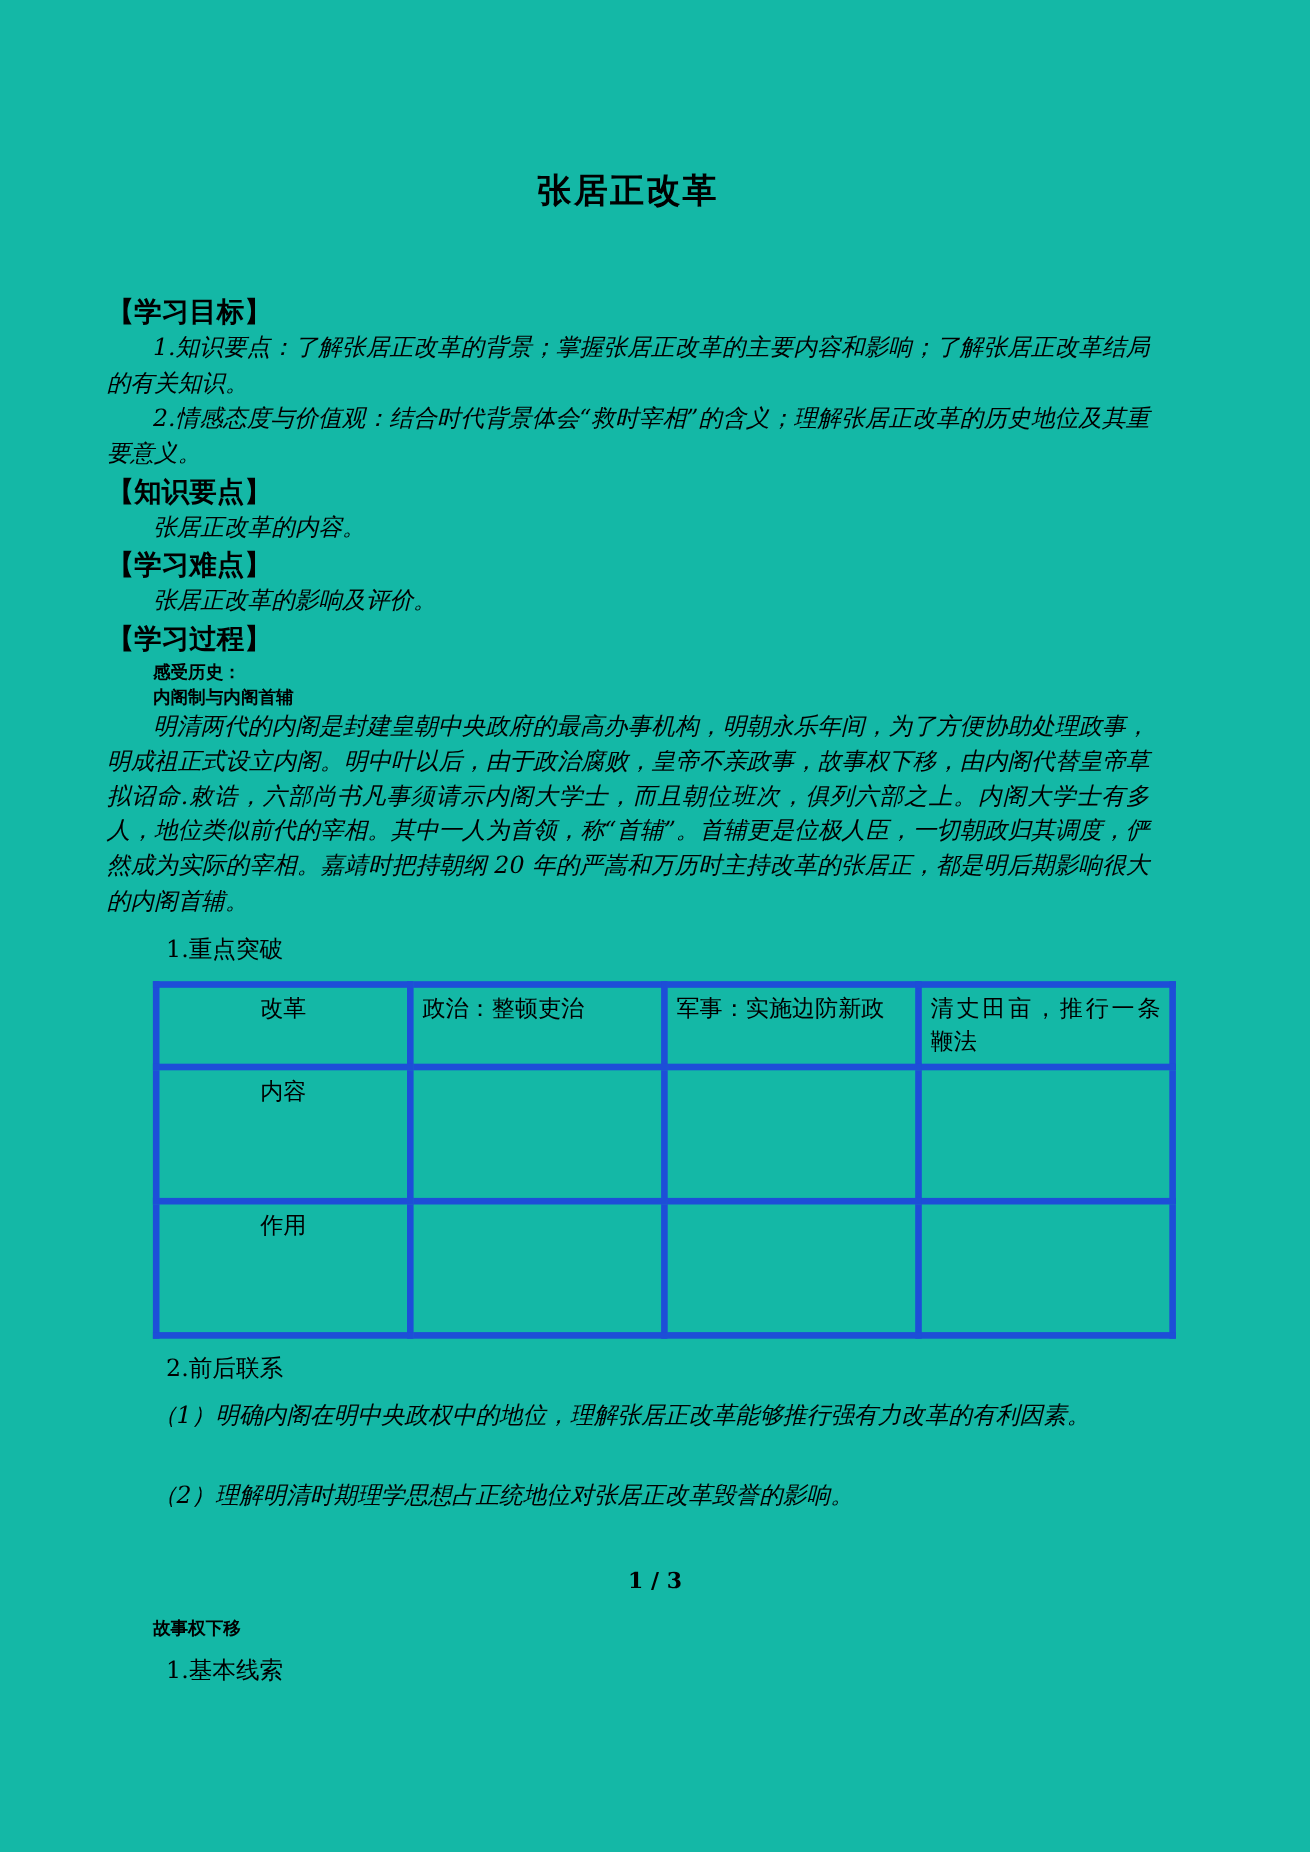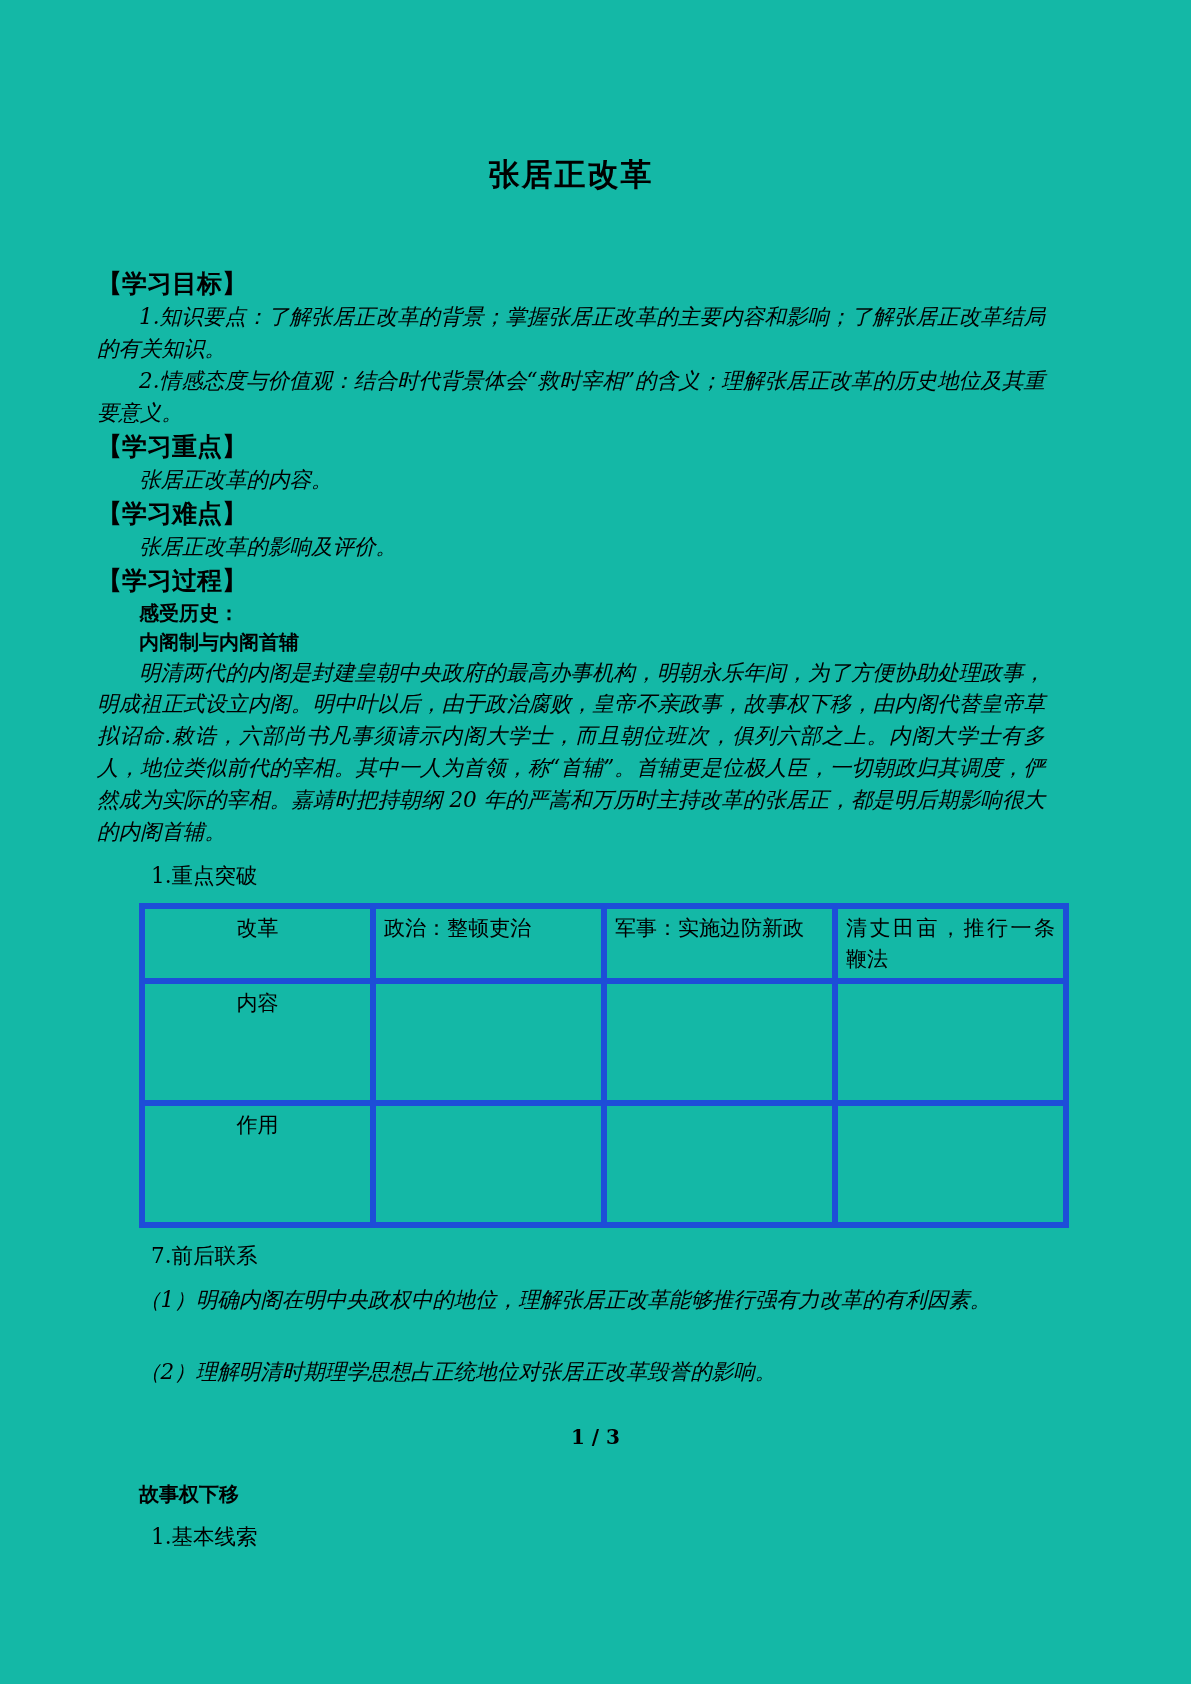--- a/index.html
+++ b/index.html
@@ -41,21 +41,21 @@
 
   .sec-head {
     font-size: 25px;
     font-weight: bold;
     line-height: 1.42;
     margin: 0;
     letter-spacing: 0px;
     font-family: "DejaVu Sans", "Liberation Sans", sans-serif;
   }
   .sub-head {
-    font-size: 20px;
+    font-size: 16px;
     font-weight: bold;
     line-height: 1.45;
     margin: 0;
     padding-left: 42px;
     font-family: "DejaVu Sans", "Liberation Sans", sans-serif;
   }
   .para {
     font-size: 21.5px;
     line-height: 1.48;
     margin: 0;
@@ -115,21 +115,21 @@
   <div class="content">
 
     <h1 class="doc-title">张居正改革</h1>
 
     <div class="gap-after-title"></div>
 
     <p class="sec-head">【学习目标】</p>
     <p class="para indent1">1.知识要点：了解张居正改革的背景；掌握张居正改革的主要内容和影响；了解张居正改革结局的有关知识。</p>
     <p class="para indent1">2.情感态度与价值观：结合时代背景体会“救时宰相”的含义；理解张居正改革的历史地位及其重要意义。</p>
 
-    <p class="sec-head">【学习重点】</p>
+    <p class="sec-head">【知识要点】</p>
     <p class="para indent1">张居正改革的内容。</p>
 
     <p class="sec-head">【学习难点】</p>
     <p class="para indent1">张居正改革的影响及评价。</p>
 
     <p class="sec-head">【学习过程】</p>
     <p class="sub-head">感受历史：</p>
     <p class="sub-head">内阁制与内阁首辅</p>
     <p class="para indent1">明清两代的内阁是封建皇朝中央政府的最高办事机构，明朝永乐年间，为了方便协助处理政事，明成祖正式设立内阁。明中叶以后，由于政治腐败，皇帝不亲政事，故事权下移，由内阁代替皇帝草拟诏命.敕诰，六部尚书凡事须请示内阁大学士，而且朝位班次，俱列六部之上。内阁大学士有多人，地位类似前代的宰相。其中一人为首领，称“首辅”。首辅更是位极人臣，一切朝政归其调度，俨然成为实际的宰相。嘉靖时把持朝纲 20 年的严嵩和万历时主持改革的张居正，都是明后期影响很大的内阁首辅。</p>
 
@@ -151,21 +151,21 @@
         </tr>
         <tr class="r-body">
           <td class="c1">作用</td>
           <td class="c2"></td>
           <td class="c3"></td>
           <td class="c4"></td>
         </tr>
       </tbody>
     </table>
 
-    <p class="small-num">7.前后联系</p>
+    <p class="small-num">2.前后联系</p>
     <p class="para indent-line">（1）明确内阁在明中央政权中的地位，理解张居正改革能够推行强有力改革的有利因素。</p>
 
     <div class="spacer-md"></div>
 
     <p class="para indent-line">（2）理解明清时期理学思想占正统地位对张居正改革毁誉的影响。</p>
 
     <div class="spacer-lg"></div>
 
     <p class="sub-head">故事权下移</p>
     <p class="small-num">1.基本线索</p>

